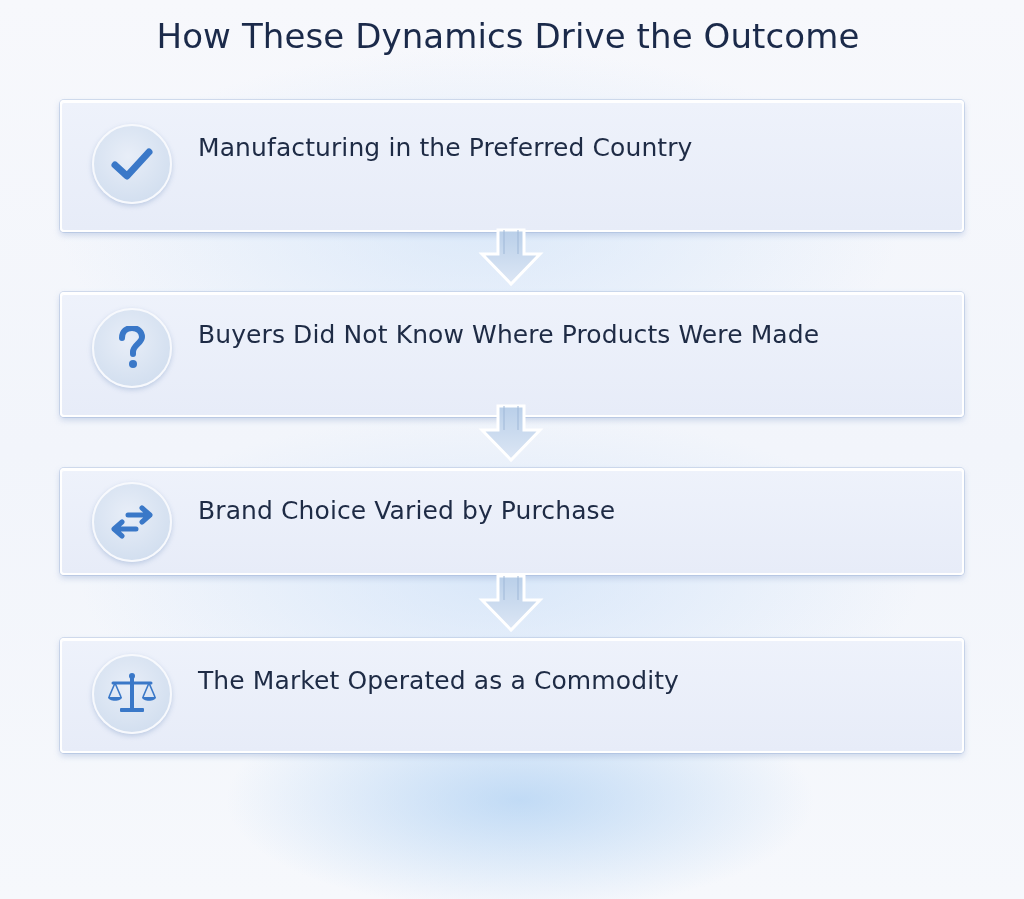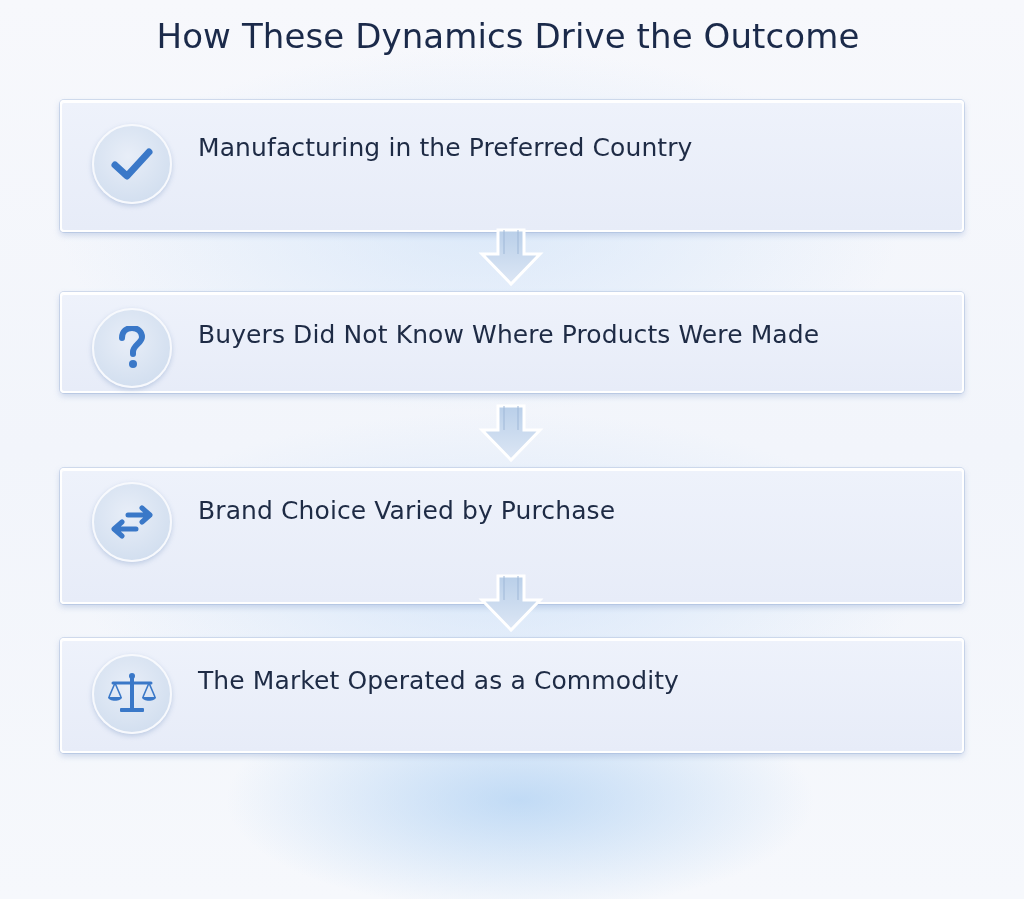--- a/index.html
+++ b/index.html
@@ -65,42 +65,42 @@
         <linearGradient id="ag" x1="0" y1="0" x2="0" y2="1">
           <stop offset="0" stop-color="#b9cfe9"></stop>
           <stop offset="1" stop-color="#dde7f5"></stop>
         </linearGradient>
       </defs>
     <path d="M20 2 L46 2 L46 26 L62 26 L33 56 L4 26 L20 26 Z" fill="url(#ag)" stroke="#ffffff" stroke-width="3" stroke-linejoin="miter"></path>
     <path d="M26 2 L26 26 M40 2 L40 26" stroke="#9fb8d8" stroke-width="1"></path>
   </svg>
 </div>
 
-<div class="card" style="top:292px;height:101px;">
+<div class="card" style="top:292px;height:125px;">
   <div class="icon-circle" style="top:14px;">
     <span>
       <svg width="30" height="44" viewBox="0 0 30 44">
           <path d="M5 12 C5 5 10 2 15 2 C21 2 25 6 25 11 C25 17 16 19 16 26 L16 28" fill="none" stroke="#3a78c8" stroke-width="6" stroke-linecap="round"></path>
           <circle cx="16" cy="38" r="4" fill="#3a78c8"></circle>
         </svg>
     </span>
   </div>
   <div class="card-text" style="top:22px;">
     <div>Buyers Did Not Know Where Products Were Made</div>
   </div>
 </div>
 
 <div class="arrow" style="top:404px;">
   <svg width="66" height="60" viewBox="0 0 66 60">
     <path d="M20 2 L46 2 L46 26 L62 26 L33 56 L4 26 L20 26 Z" fill="url(#ag)" stroke="#ffffff" stroke-width="3"></path>
     <path d="M26 2 L26 26 M40 2 L40 26" stroke="#9fb8d8" stroke-width="1"></path>
   </svg>
 </div>
 
-<div class="card" style="top:468px;height:136px;">
+<div class="card" style="top:468px;height:107px;">
   <div class="icon-circle" style="top:12px;">
     <span>
       <svg width="48" height="34" viewBox="0 0 48 34">
         <path d="M20 10 L42 10 M34 3 L42 10 L34 17" fill="none" stroke="#3a78c8" stroke-width="5" stroke-linecap="round" stroke-linejoin="round"></path>
         <path d="M28 24 L6 24 M14 17 L6 24 L14 31" fill="none" stroke="#3a78c8" stroke-width="5" stroke-linecap="round" stroke-linejoin="round"></path>
       </svg>
     </span>
   </div>
   <div class="card-text" style="top:22px;">
     <div>Brand Choice Varied by Purchase</div>

